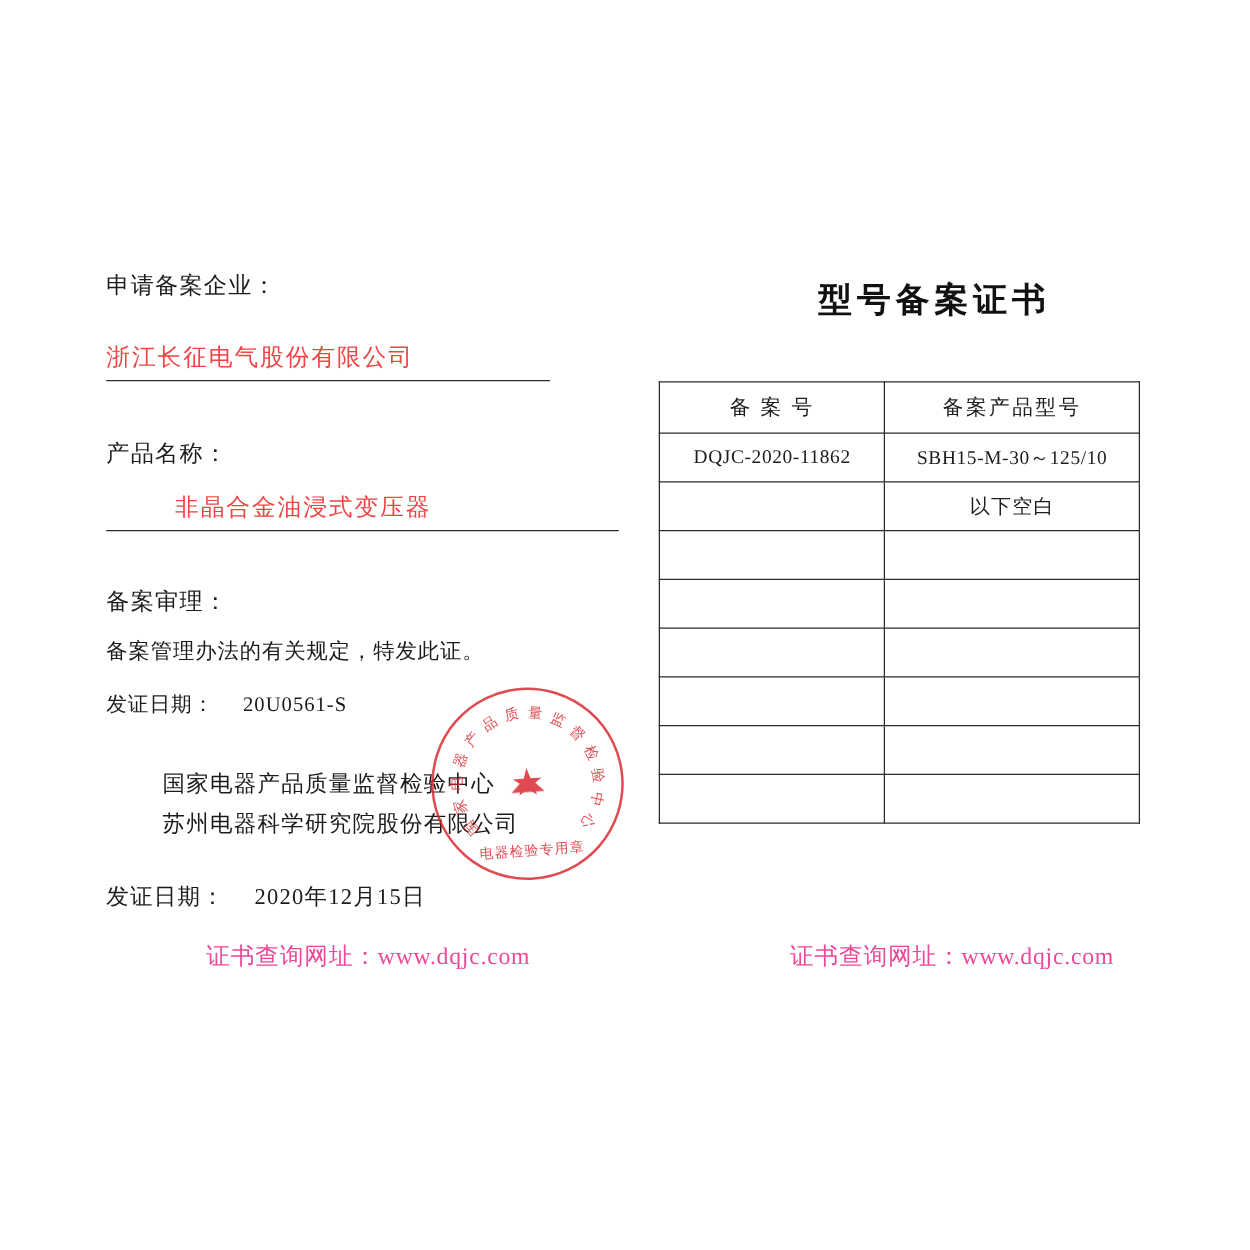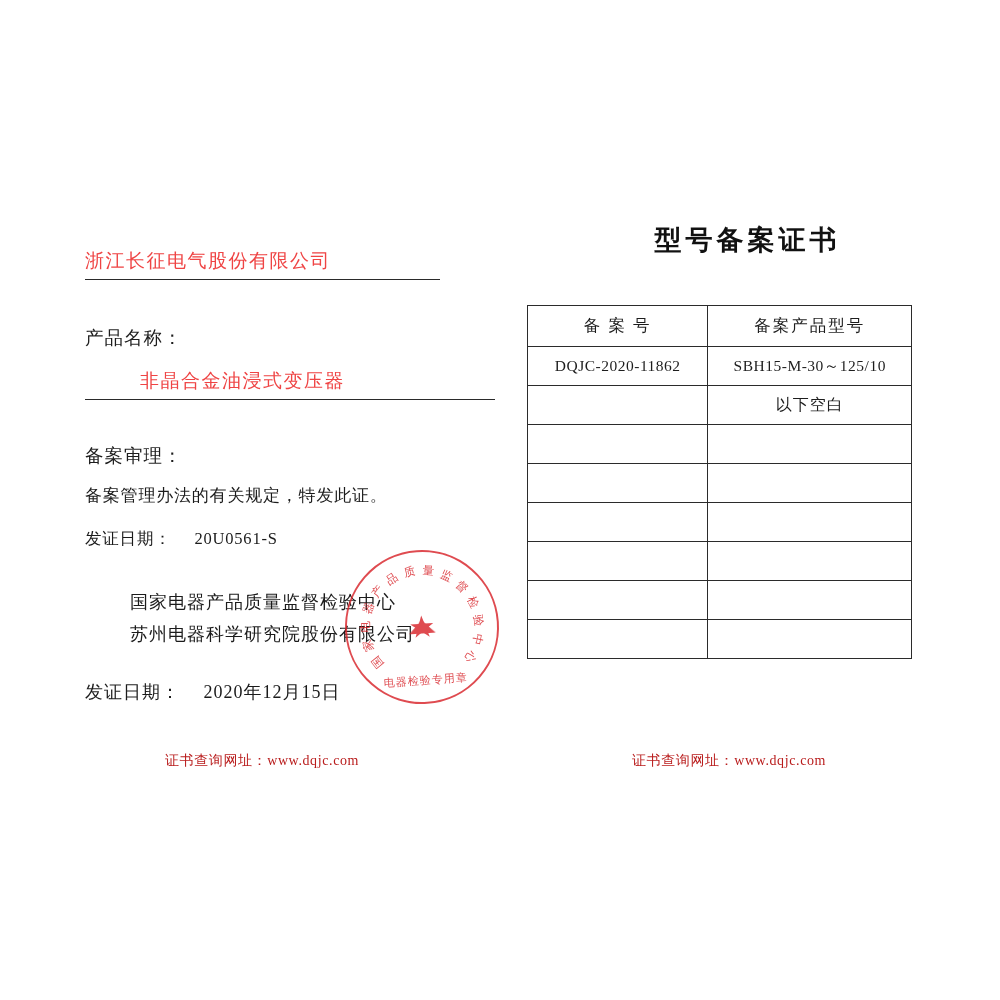--- a/index.html
+++ b/index.html
@@ -187,40 +187,41 @@
     font-family: "Liberation Serif", serif;
     font-size: 15.5px;
     letter-spacing: 0.5px;
   }
   .col-a { width: 47%; }
   .col-b { width: 53%; }
 
   
   .footer {
     position: absolute;
-    font-size: 14px;
-    color: #b91c1c;
+    font-size: 19px;
+    color: #ec4899;
     letter-spacing: 0.6px;
   }
   .footer-left {
     left: 165px;
     top: 752px;
   }
   .footer-right {
     left: 632px;
     top: 752px;
   }
 </style>
 </head>
 <body>
 
 <div class="page">
 
   <div class="left-col">
 
+    <div class="field-label">申请备案企业：</div>
 
     <div class="row-company underlined">
       <span class="value-line">浙江长征电气股份有限公司</span>
     </div>
 
     <div class="row-product-label field-label">产品名称：</div>
 
     <div class="row-product-value underlined">
       <span class="value-line">非晶合金油浸式变压器</span>
     </div>

